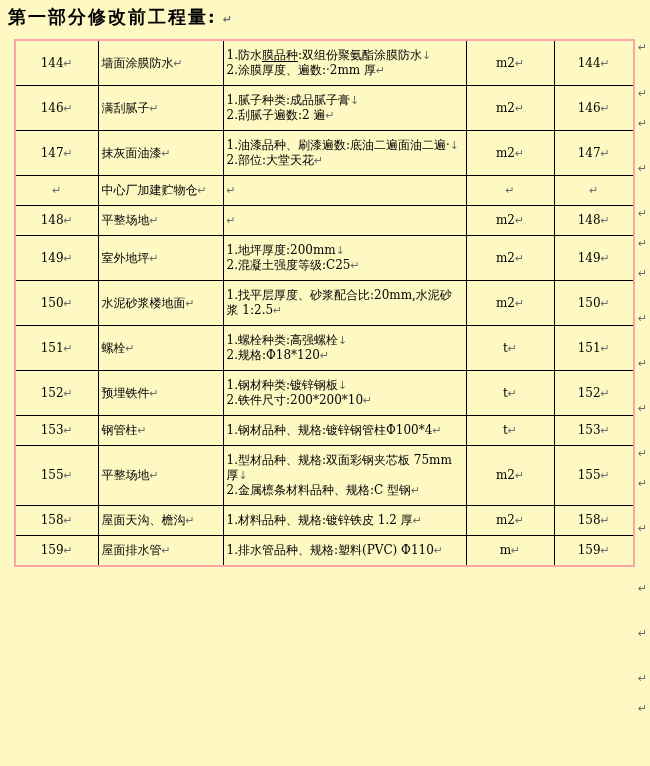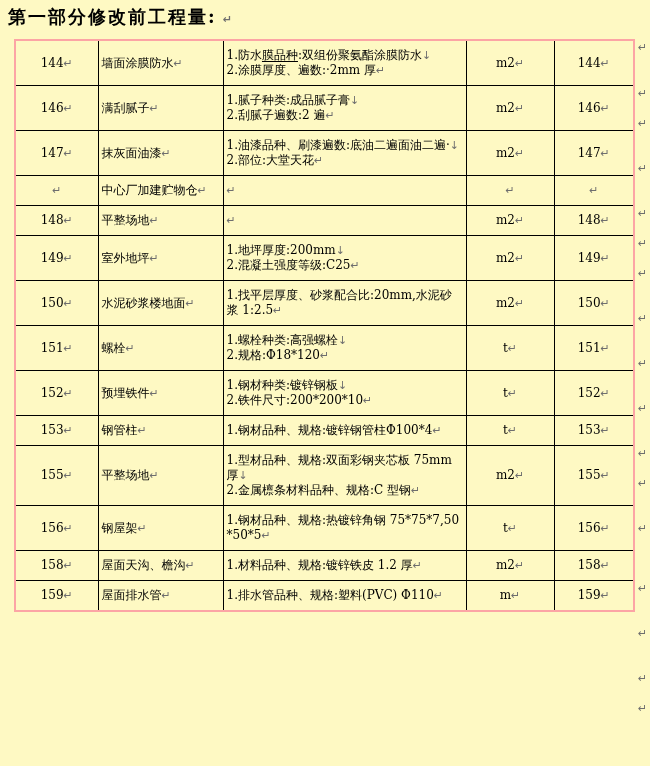--- a/index.html
+++ b/index.html
@@ -173,29 +173,20 @@
         </tr>
         <tr>
           <td class="c-num"><span>155</span><span class="mk">↵</span></td>
           <td class="c-item"><span>平整场地</span><span class="mk">↵</span></td>
           <td class="c-desc">
             <div class="desc-line"><span>1.型材品种、规格:双面彩钢夹芯板 75mm 厚</span><span class="mk">↓</span></div>
             <div class="desc-line"><span>2.金属檩条材料品种、规格:C 型钢</span><span class="mk">↵</span></div>
           </td>
           <td class="c-unit"><span>m2</span><span class="mk">↵</span></td>
           <td class="c-ref"><span>155</span><span class="mk">↵</span></td>
-        </tr>
-        <tr>
-          <td class="c-num"><span>156</span><span class="mk">↵</span></td>
-          <td class="c-item"><span>钢屋架</span><span class="mk">↵</span></td>
-          <td class="c-desc">
-            <div class="desc-line"><span>1.钢材品种、规格:热镀锌角钢 75*75*7,50*50*5</span><span class="mk">↵</span></div>
-          </td>
-          <td class="c-unit"><span>t</span><span class="mk">↵</span></td>
-          <td class="c-ref"><span>156</span><span class="mk">↵</span></td>
         </tr>
         <tr>
           <td class="c-num"><span>158</span><span class="mk">↵</span></td>
           <td class="c-item"><span>屋面天沟、檐沟</span><span class="mk">↵</span></td>
           <td class="c-desc">
             <div class="desc-line"><span>1.材料品种、规格:镀锌铁皮 1.2 厚</span><span class="mk">↵</span></div>
           </td>
           <td class="c-unit"><span>m2</span><span class="mk">↵</span></td>
           <td class="c-ref"><span>158</span><span class="mk">↵</span></td>
         </tr>

